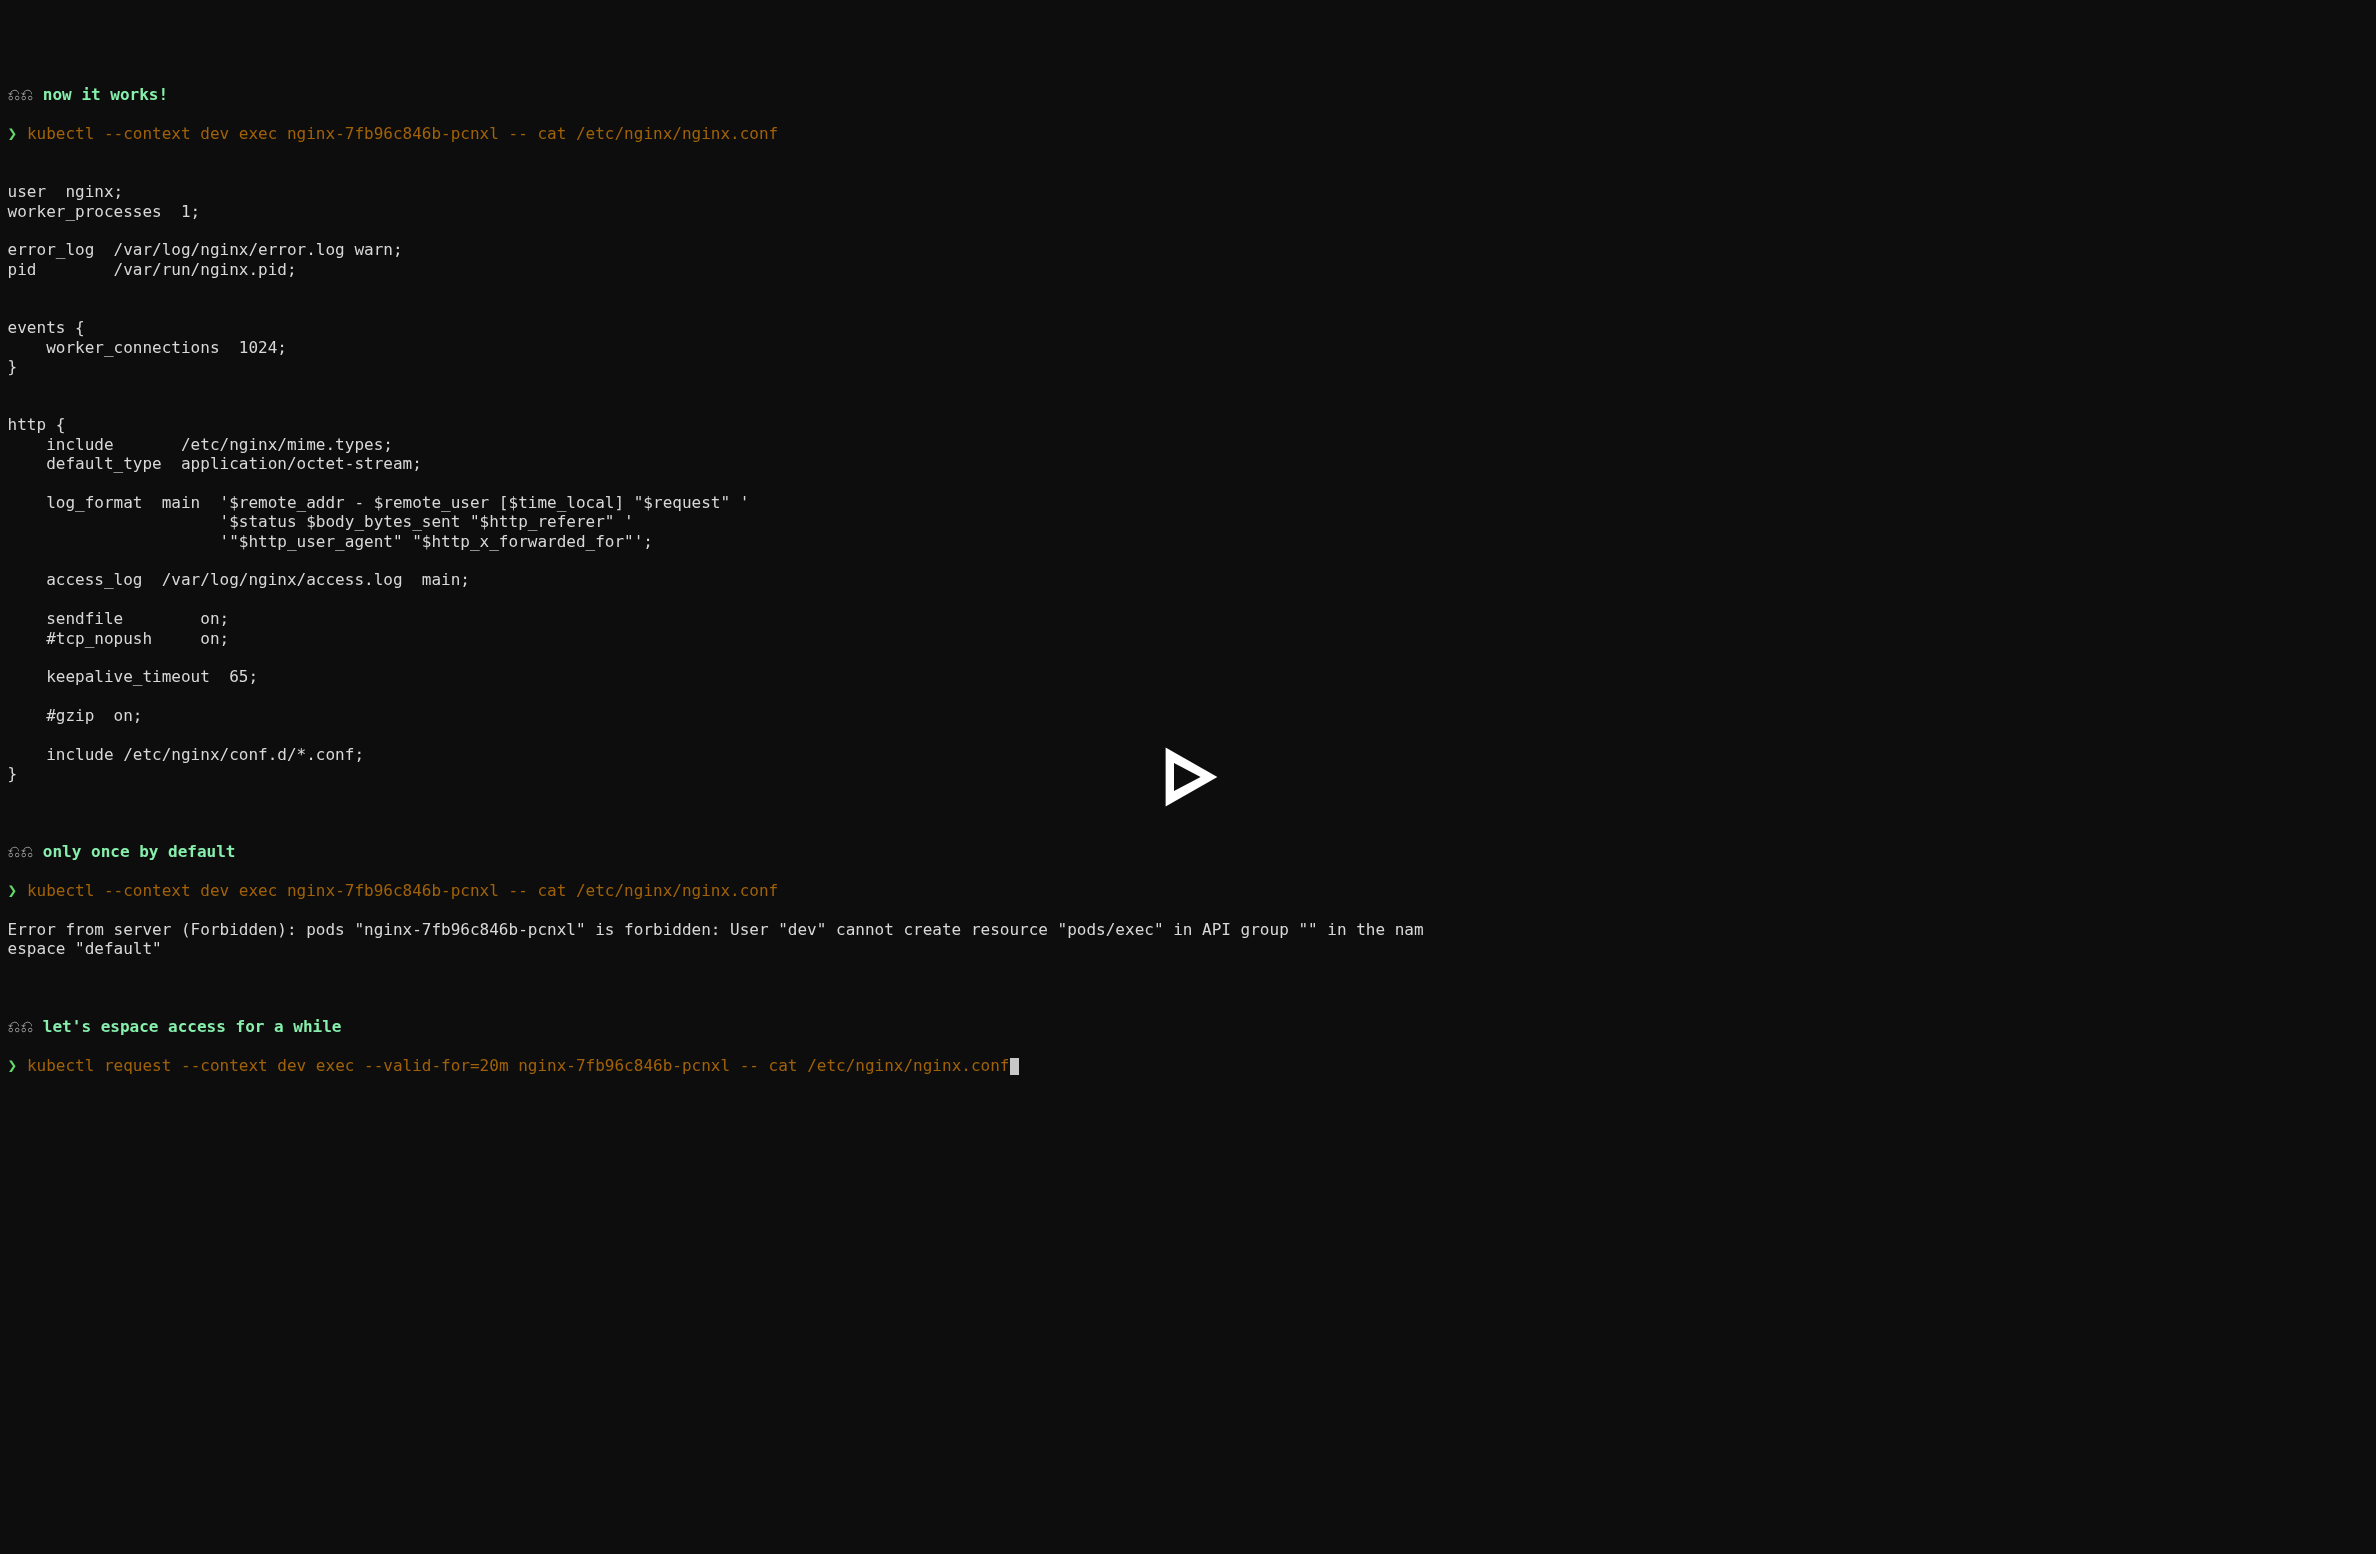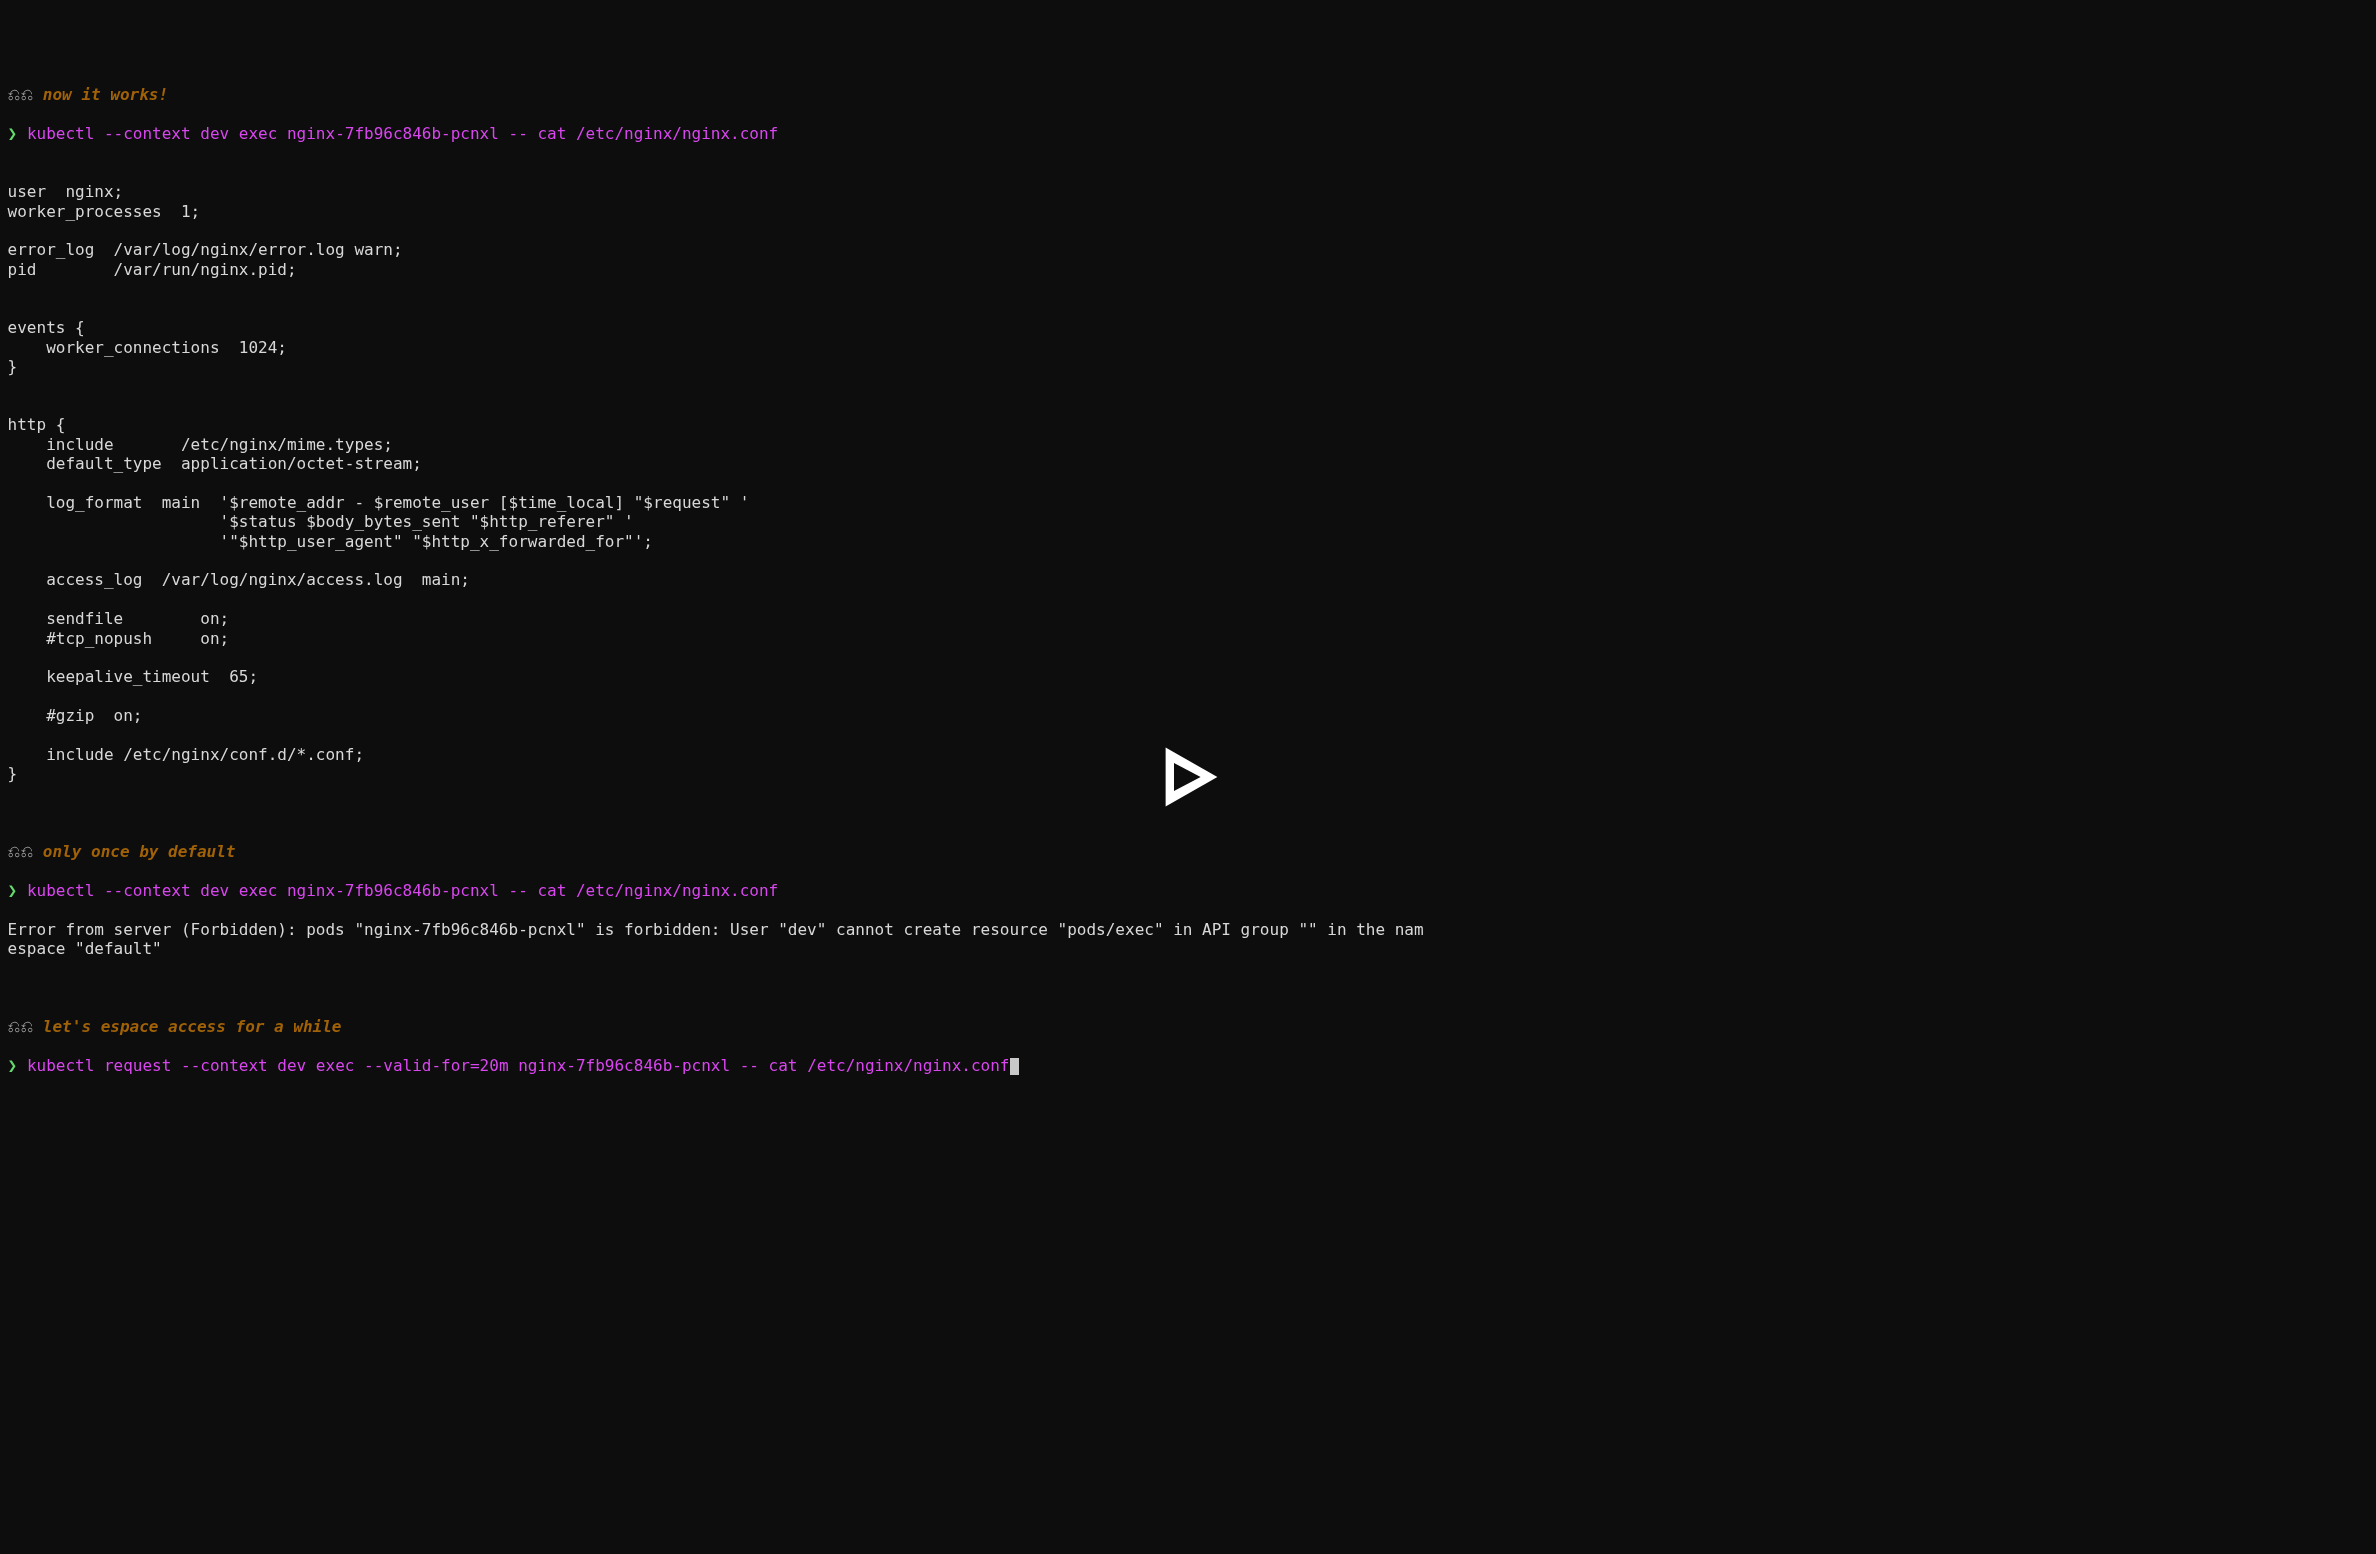--- a/index.html
+++ b/index.html
@@ -7,22 +7,22 @@
       background: #0d0d0d;
       font-family: "Menlo", "Consolas", "DejaVu Sans Mono", monospace;
       font-size: 16px;
       line-height: 19.4px;
       color: #d8d8d8;
       padding: 7.6px;
       overflow: hidden;
       white-space: pre;
     }
     .line { white-space: pre; }
-    .green { color: #d946ef; margin-top: 40px; }
-    .comment { color: #a16207; font-style: italic; font-weight: 600; margin-top: 33px; }
+    .green { color: #a16207; margin-top: 40px; }
+    .comment { color: #86efac; font-weight: 600; margin-top: 33px; }
     .prompt-mark { color: #66d96d; }
     .dim { color: #a8a8a8; }
     .cursor {
       display: inline-block;
       width: 8.5px; height: 17px;
       background: #c8c8c8;
       vertical-align: text-bottom;
       margin-left: 0.9px;
     }
     .play-overlay {

